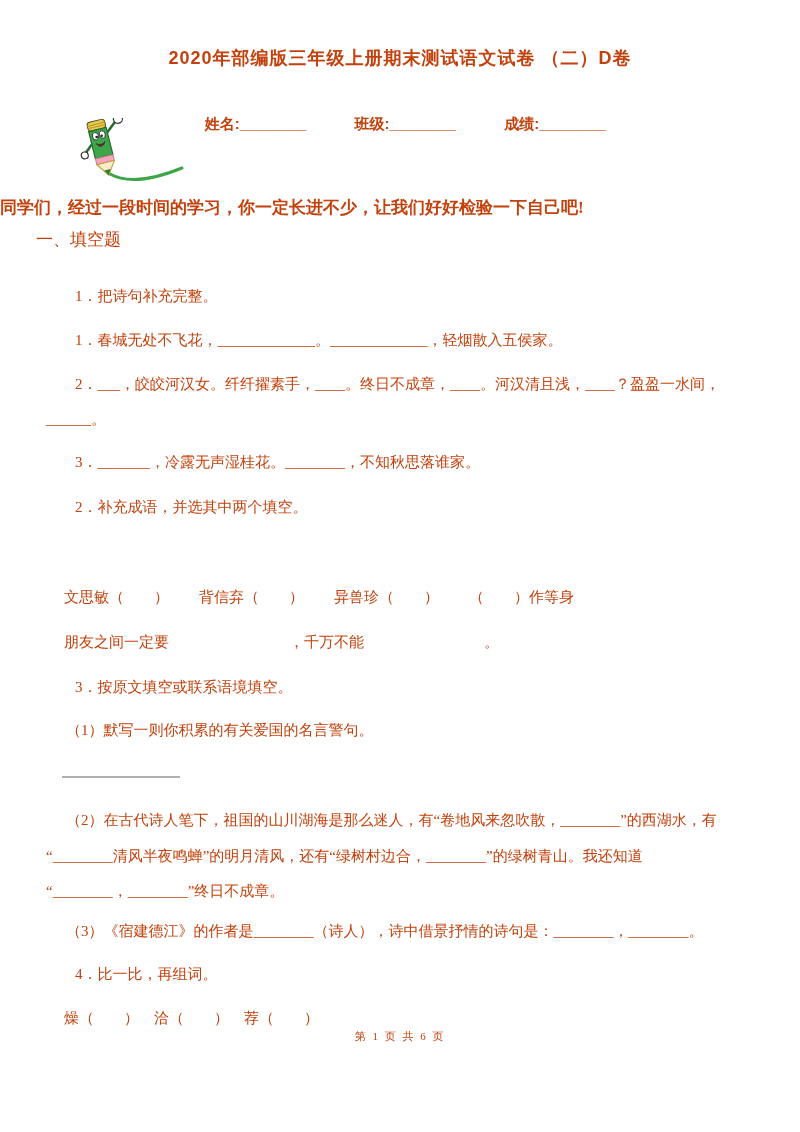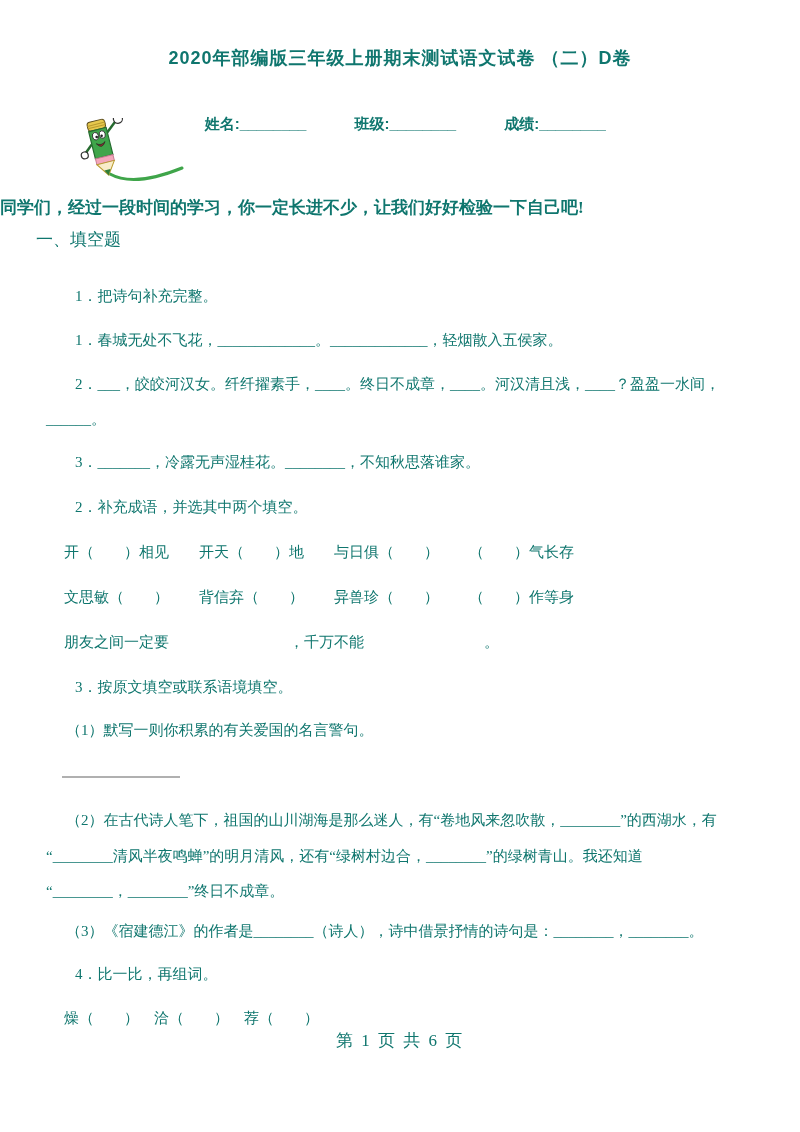--- a/index.html
+++ b/index.html
@@ -1,20 +1,20 @@
 <!DOCTYPE html>
 <html><head>
 <meta charset="utf-8">
 <style>
   html,body{margin:0;padding:0;background:#ffffff;}
   .doc{
     position:relative;
     width:800px;height:1132px;
     background:#ffffff;
-    color:#0f766e;
+    color:#c2410c;
     font-family:"Liberation Serif","DejaVu Serif",serif;
     overflow:hidden;
   }
   .title{
     position:absolute;top:46px;left:0;width:100%;
     text-align:center;
     font-family:"Liberation Sans","DejaVu Sans",sans-serif;
     font-weight:bold;font-size:18px;letter-spacing:1px;
   }
   .fields{
@@ -40,21 +40,21 @@
   .stem{left:75px;}
   .group{left:64px;}
   .paren{left:66px;}
   .cont{left:46px;}
   .answer-blank{
     position:absolute;top:776px;left:62px;width:118px;height:0;
     border-bottom:2px solid #b0b0b0;
   }
   .footer{
     position:absolute;top:1029px;left:0;width:100%;
-    text-align:center;font-size:17px;letter-spacing:2px;white-space:pre;
+    text-align:center;font-size:11px;letter-spacing:2px;white-space:pre;
   }
 </style>
 </head>
 <body>
 
 <div class="doc">
 
   <div class="title">2020年部编版三年级上册期末测试语文试卷 （二）D卷</div>
 
   <div class="fields">
@@ -87,21 +87,20 @@
 
   <div class="section-heading">一、填空题</div>
 
   <div class="line stem" style="top:286px">1．把诗句补充完整。</div>
   <div class="line stem" style="top:330px">1．春城无处不飞花，_____________。_____________，轻烟散入五侯家。</div>
   <div class="line stem" style="top:374px">2．___，皎皎河汉女。纤纤擢素手，____。终日不成章，____。河汉清且浅，____？盈盈一水间，</div>
   <div class="line cont" style="top:409px">______。</div>
   <div class="line stem" style="top:452px">3．_______，冷露无声湿桂花。________，不知秋思落谁家。</div>
 
   <div class="line stem" style="top:497px">2．补充成语，并选其中两个填空。</div>
-  <div class="line group" style="top:542px">开（　　）相见　　开天（　　）地　　与日俱（　　）　　（　　）气长存</div>
   <div class="line group" style="top:587px">文思敏（　　）　　背信弃（　　）　　异兽珍（　　）　　（　　）作等身</div>
   <div class="line group" style="top:632px">朋友之间一定要　　　　　　　　，千万不能　　　　　　　　。</div>
 
   <div class="line stem" style="top:677px">3．按原文填空或联系语境填空。</div>
   <div class="line paren" style="top:720px">（1）默写一则你积累的有关爱国的名言警句。</div>
   <div class="answer-blank"></div>
   <div class="line paren" style="top:810px">（2）在古代诗人笔下，祖国的山川湖海是那么迷人，有“卷地风来忽吹散，________”的西湖水，有</div>
   <div class="line cont" style="top:846px">“________清风半夜鸣蝉”的明月清风，还有“绿树村边合，________”的绿树青山。我还知道</div>
   <div class="line cont" style="top:881px">“________，________”终日不成章。</div>
   <div class="line paren" style="top:921px">（3）《宿建德江》的作者是________（诗人），诗中借景抒情的诗句是：________，________。</div>

